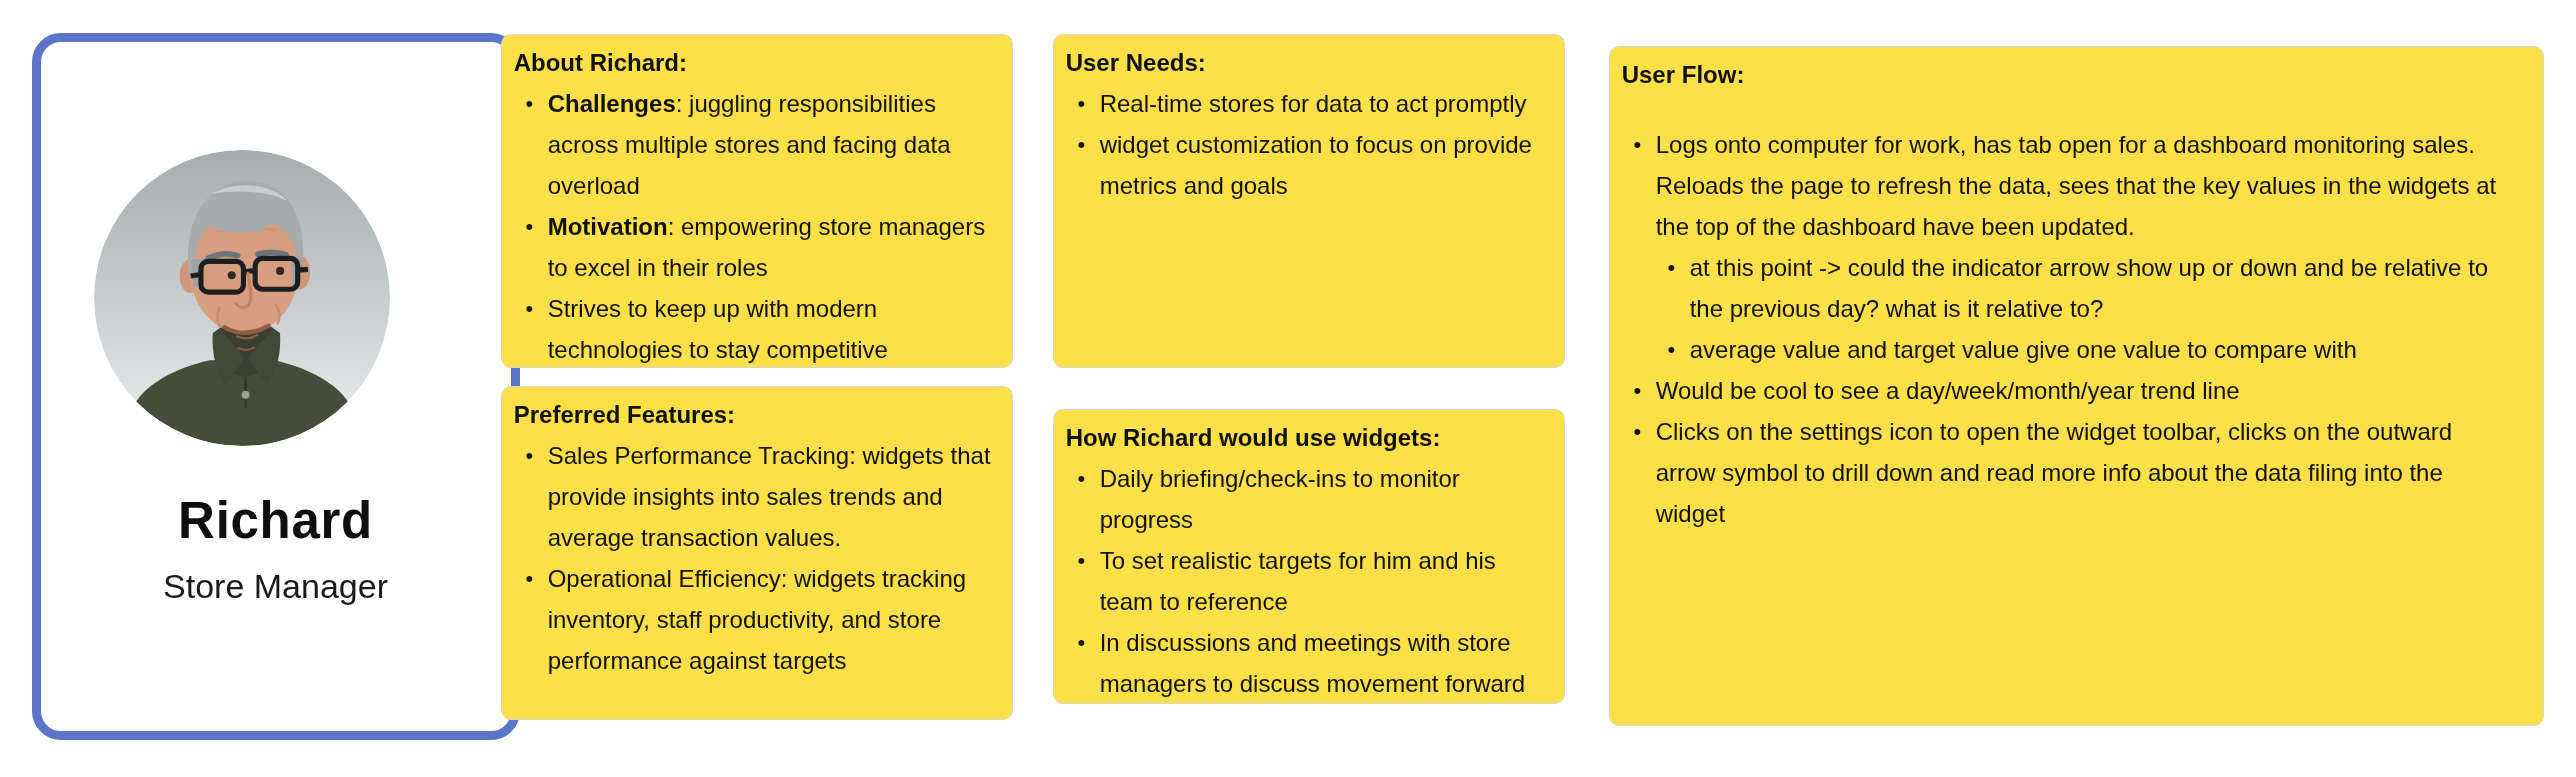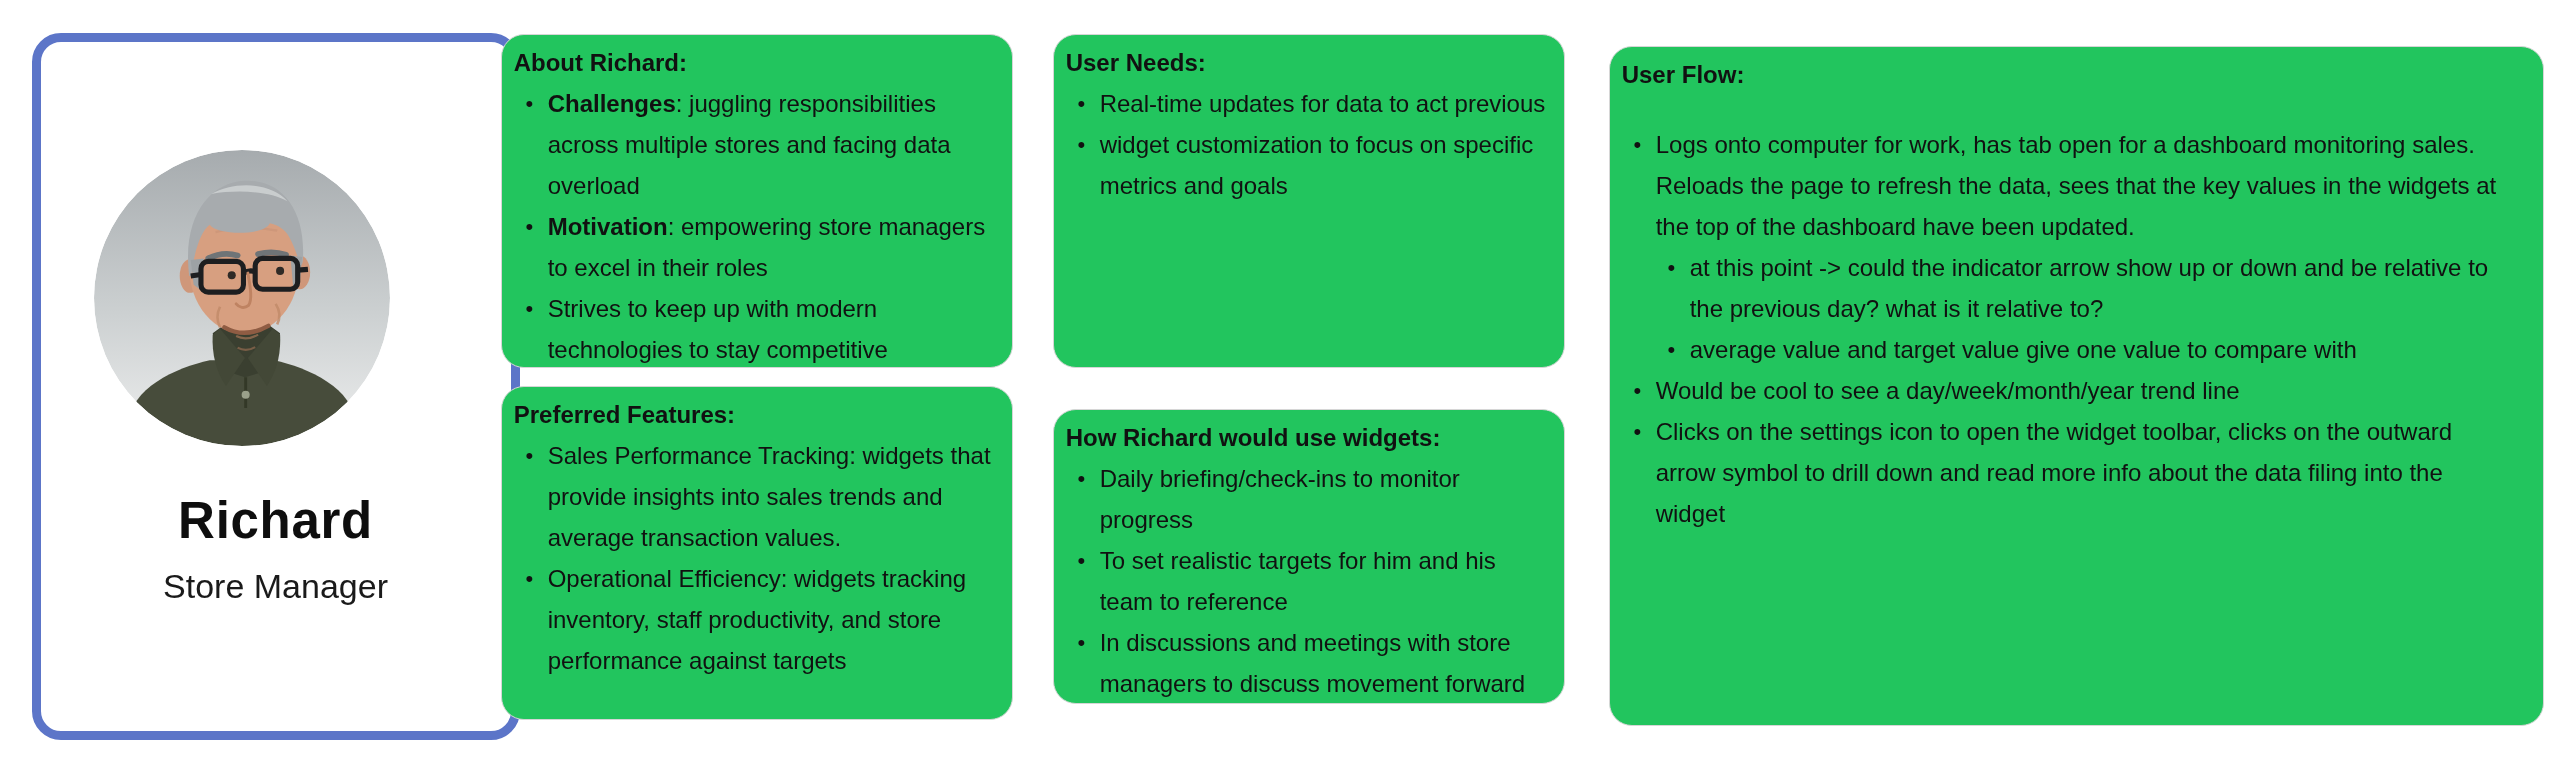--- a/index.html
+++ b/index.html
@@ -5,22 +5,22 @@
   html,body { margin:0; padding:0; background:#ffffff; }
   body {
     width:2576px; height:777px; position:relative; overflow:hidden;
     font-family:"Liberation Sans", sans-serif; color:#141414;
     -webkit-font-smoothing:antialiased;
   }
   .canvas { position:absolute; inset:0; }
 
   
   .card {
-    position:absolute; box-sizing:border-box; background:#22c55e;
-    border:1.5px solid #d6d6d6; border-radius:23px;
+    position:absolute; box-sizing:border-box; background:#fde047;
+    border:1.5px solid #d6d6d6; border-radius:10px;
     padding:7.3px 17.6px 14.7px 11.7px;
   }
   .card h2 {
     margin:0; font-size:24px; line-height:41px; font-weight:bold; color:#111111;
   }
   ul.bullets {
     list-style:none; margin:0; padding:0;
     font-size:24px; line-height:41px; color:#111111;
   }
   ul.bullets li { position:relative; padding-left:34px; }
@@ -146,22 +146,22 @@
     <h2>Preferred Features:</h2>
     <ul class="bullets">
         <li>Sales Performance Tracking: widgets that provide insights into sales trends and average transaction values.</li>
         <li>Operational Efficiency: widgets tracking inventory, staff productivity, and store performance against targets</li>
       </ul>
   </section>
 
   <section class="card needs">
     <h2>User Needs:</h2>
     <ul class="bullets">
-        <li>Real-time updates for data to act previous</li>
-        <li>widget customization to focus on specific metrics and goals</li>
+        <li>Real-time stores for data to act promptly</li>
+        <li>widget customization to focus on provide metrics and goals</li>
       </ul>
   </section>
 
   <section class="card widgets">
     <h2>How Richard would use widgets:</h2>
     <ul class="bullets">
         <li>Daily briefing/check-ins to monitor progress</li>
         <li>To set realistic targets for him and his team to reference</li>
         <li>In discussions and meetings with store managers to discuss movement forward</li>
       </ul>

